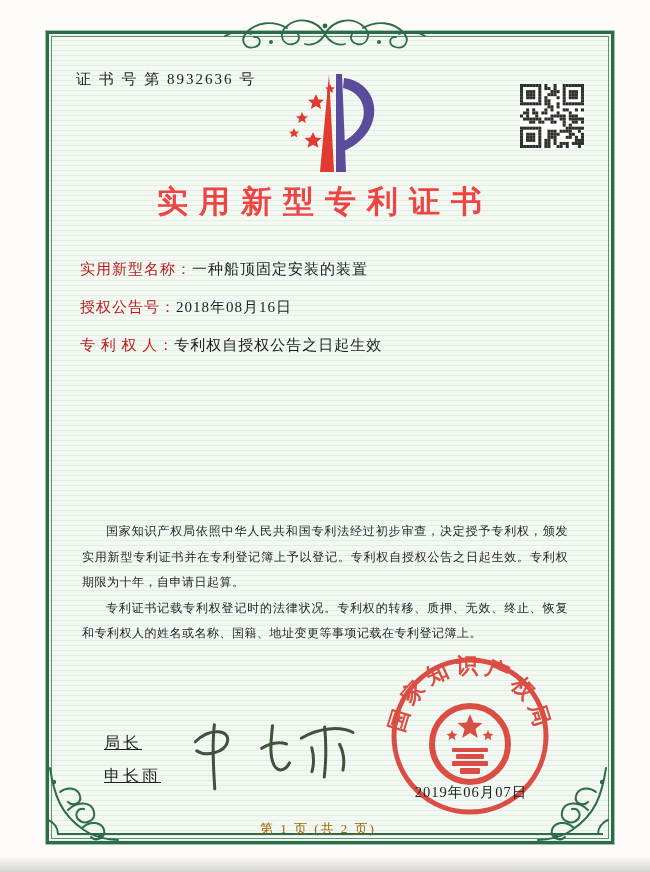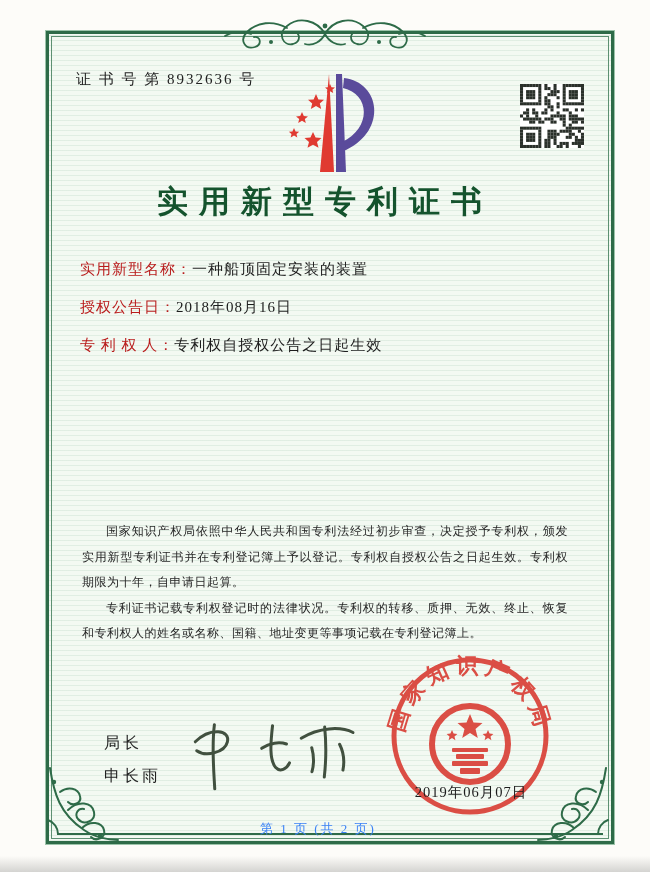--- a/index.html
+++ b/index.html
@@ -46,47 +46,47 @@
   .orn-br{left:532px;top:762px;transform:scaleX(-1);}
   
   .cert-no{
     position:absolute;left:76px;top:70px;
     font-size:15px;letter-spacing:2px;color:#222;white-space:pre;
   }
   .logo{position:absolute;left:286px;top:68px;}
   .qr{position:absolute;left:520px;top:84px;width:64px;height:64px;}
   .title{
     position:absolute;left:0;right:0;top:181px;text-align:center;
-    font-size:31px;font-weight:600;letter-spacing:11px;color:#14532d;
+    font-size:31px;font-weight:600;letter-spacing:11px;color:#ef4444;
   }
   
   .fields{position:absolute;left:80px;top:259px;width:480px;font-size:15px;color:#1d1d1d;}
   .frow{margin-bottom:18px;line-height:20px;white-space:nowrap;}
   .flabel{display:inline-block;white-space:pre;letter-spacing:1px;color:#b91c1c;}
   .fvalue{letter-spacing:1px;}
   .fvalue2{letter-spacing:1px;}
   .gap{display:inline-block;width:58px;}
   
   .paras{
     position:absolute;left:82px;top:519px;width:486px;
     font-size:12px;line-height:25.5px;text-align:justify;color:#262626;
   }
   .paras p{text-indent:2em;letter-spacing:.5px;}
   
   .director{position:absolute;left:104px;top:733px;font-size:16px;letter-spacing:3px;color:#1f1f1f;}
-  .director div{margin-bottom:12px;}
+  .director div{margin-bottom:12px;text-decoration:underline;}
   .signature{position:absolute;left:178px;top:704px;}
   .seal{position:absolute;left:386px;top:652px;}
   .seal-date{
     position:absolute;left:390px;top:783px;width:162px;text-align:center;
     font-size:14.5px;letter-spacing:1px;color:#1c1c1c;
   }
   .footer{
     position:absolute;left:0;right:14px;top:820px;text-align:center;
-    font-size:13px;letter-spacing:2px;color:#3b82f6;white-space:pre;
+    font-size:13px;letter-spacing:2px;color:#a16207;white-space:pre;
   }
 </style>
 </head>
 <body>
 
 <div class="sheet">
 
   <div class="frame">
     <div class="frame-inner"></div>
     <div class="frame-bottom-line"></div>
@@ -379,21 +379,21 @@
         <rect x="57" y="60" width="3" height="3" fill="#2a302a"></rect>
       </svg></div>
 
   <div class="title">实用新型专利证书</div>
 
   <div class="fields">
     <div class="frow">
       <span class="flabel">实用新型名称：</span><span class="fvalue">一种船顶固定安装的装置</span>
     </div>
     <div class="frow">
-      <span class="flabel">授权公告日：</span><span class="fvalue">2018年08月16日</span>
+      <span class="flabel">授权公告号：</span><span class="fvalue">2018年08月16日</span>
     </div>
     <div class="frow">
       <span class="flabel">专 利 权 人：</span><span class="fvalue">专利权自授权公告之日起生效</span>
     </div>
   </div>
 
   <div class="paras">
     <p>国家知识产权局依照中华人民共和国专利法经过初步审查，决定授予专利权，颁发实用新型专利证书并在专利登记簿上予以登记。专利权自授权公告之日起生效。专利权期限为十年，自申请日起算。</p>
     <p>专利证书记载专利权登记时的法律状况。专利权的转移、质押、无效、终止、恢复和专利权人的姓名或名称、国籍、地址变更等事项记载在专利登记簿上。</p>
   </div>

